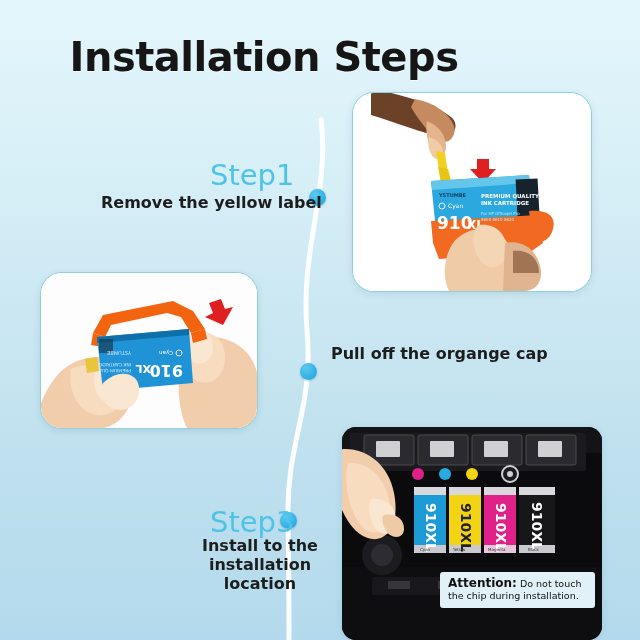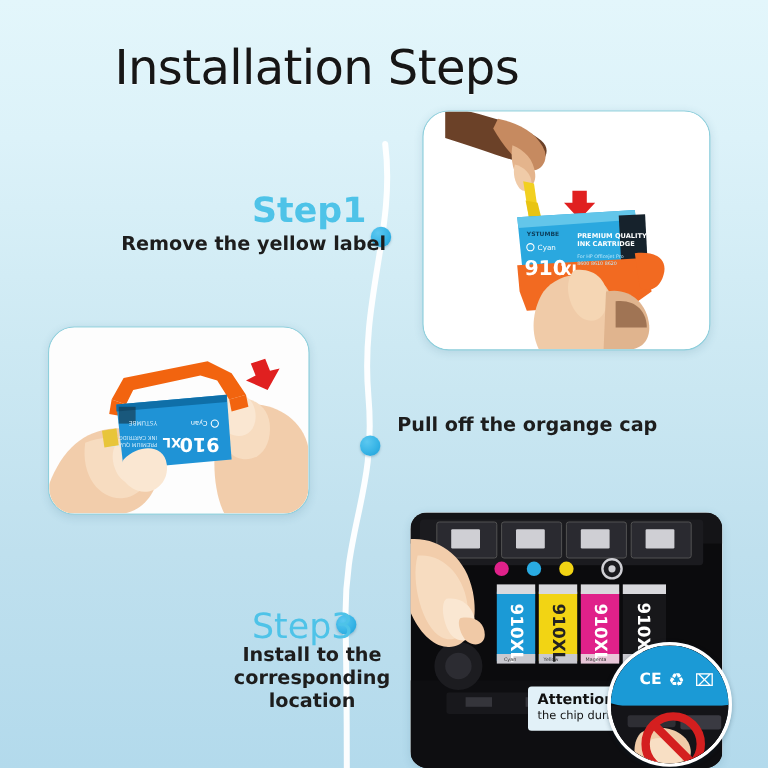--- a/index.html
+++ b/index.html
@@ -21,21 +21,21 @@
   }
 
   
   .title {
     position: absolute;
     top: 34px;
     left: 0;
     width: 528px;
     text-align: center;
     font-size: 40px;
-    font-weight: 400;
+    font-weight: 700;
     letter-spacing: -0.5px;
     color: #161616;
     font-family: "DejaVu Sans", sans-serif;
     text-shadow: 0 1px 0 rgba(255,255,255,0.6);
   }
 
   
   .connector {
     position: absolute;
     left: 0; top: 0;
@@ -82,21 +82,21 @@
   }
   .step-body {
     position: absolute;
     font-size: 16px;
     font-weight: 600;
     color: #1d1d1d;
     font-family: "DejaVu Sans", sans-serif;
     line-height: 19px;
     white-space: pre-line;
   }
-  #s1h { left: 210px; top: 158px; font-weight: bold; }
+  #s1h { left: 210px; top: 158px; }
   #s1b { left: 101px; top: 193px; }
   #s2h { left: 338px; top: 325px; }
   #s2b { left: 331px; top: 344px; }
   #s3h { left: 210px; top: 505px; }
   #s3b { left: 180px; top: 536px; text-align: center; width: 160px; }
 
   
   .attention {
     position: absolute;
     left: 440px;
@@ -297,43 +297,21 @@
     </svg>
   </div>
 
   <div class="step-head" id="s1h">Step1</div>
   <div class="step-body" id="s1b">Remove the yellow label</div>
 
   <div class="step-body" id="s2b">Pull off the organge cap</div>
 
   <div class="step-head" id="s3h">Step3</div>
   <div class="step-body" id="s3b">Install to the
-corresponding location</div>
+installation location</div>
 
   <div class="attention">
     <b>Attention:</b>
     <span>Do not touch the chip during installation.</span>
   </div>
 
-  <div class="circle-callout">
-    <svg viewBox="0 0 104 104" width="104" height="104">
-      <rect x="0" y="0" width="104" height="104" fill="#0b0b0d"></rect>
-      <path d="M0 0 L104 0 L104 48 C70 56, 30 56, 0 48 Z" fill="#1b9ad6"></path>
-      <g fill="#ffffff">
-        <text x="24" y="32" font-family="DejaVu Sans, sans-serif" font-size="13" font-weight="bold">CE</text>
-        <text x="48" y="34" font-family="DejaVu Sans, sans-serif" font-size="15">♻</text>
-        <text x="70" y="34" font-family="DejaVu Sans, sans-serif" font-size="14">⌧</text>
-      </g>
-      <rect x="0" y="50" width="104" height="54" fill="#141418"></rect>
-      <rect x="14" y="58" width="40" height="10" rx="2" fill="#2e2e34"></rect>
-      <rect x="58" y="58" width="34" height="12" rx="2" fill="#3a3a42"></rect>
-
-      <path d="M26 72 C40 64, 62 70, 66 84 C70 98, 56 104, 42 104 L24 104 C18 94, 18 78, 26 72 Z" fill="#f0cba8"></path>
-      <path d="M34 78 C48 74, 60 82, 60 92 C60 100, 50 104, 42 102 C32 100, 28 82, 34 78 Z" fill="#f8dfc4"></path>
-
-      <g>
-        <circle cx="52" cy="82" r="23" fill="none" stroke="#d41f1f" stroke-width="7"></circle>
-        <line x1="36" y1="66" x2="68" y2="98" stroke="#d41f1f" stroke-width="7" stroke-linecap="round"></line>
-      </g>
-    </svg>
-  </div>
 
 </div>
 
 </body></html>

